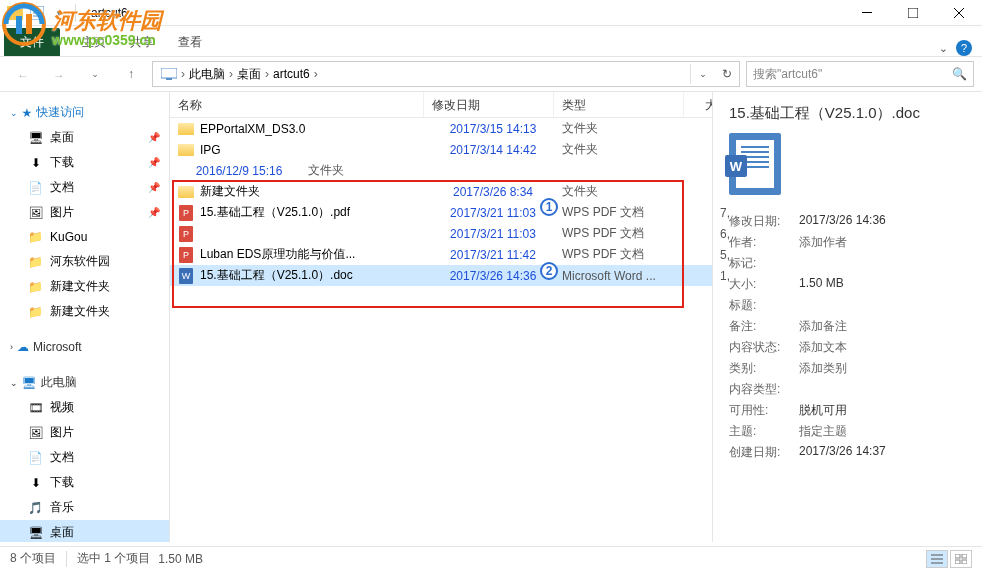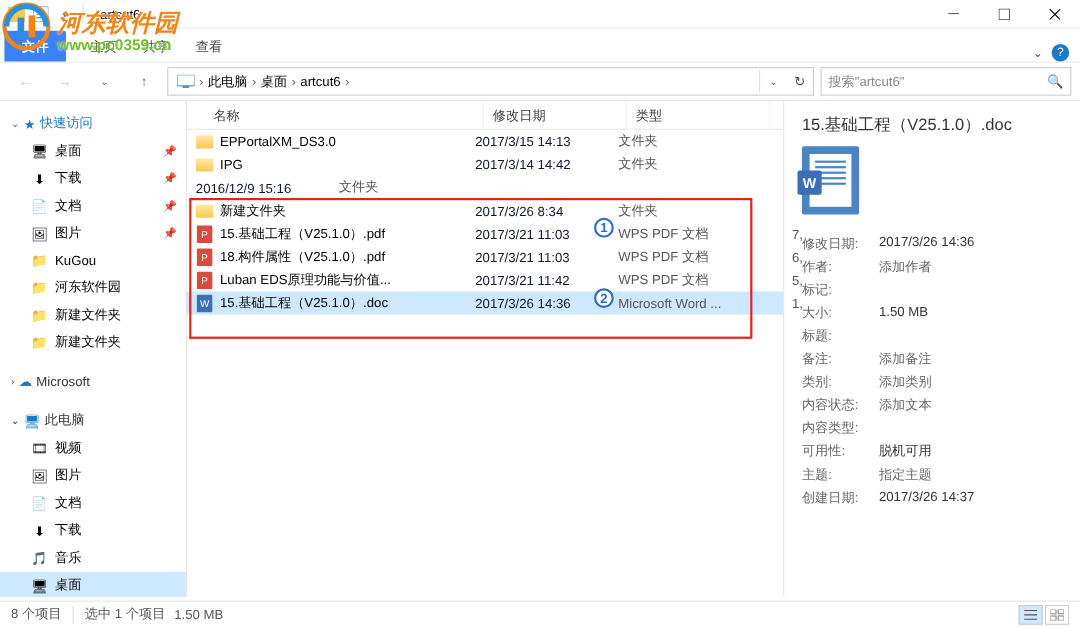--- a/index.html
+++ b/index.html
@@ -6,21 +6,21 @@
 body { width:982px; height:570px; background:#fff; font-size:12px; color:#000; overflow:hidden; position:relative; }
 
 .titlebar { height:26px; background:#fff; display:flex; align-items:center; border-bottom:1px solid #e5e5e5; }
 .titlebar .qat { display:flex; align-items:center; gap:4px; padding-left:6px; }
 .titlebar .qat-icon { width:18px; height:18px; display:flex; align-items:center; justify-content:center; }
 .titlebar .title-txt { padding-left:12px; font-size:12px; }
 .titlebar .winbtns { margin-left:auto; display:flex; }
 .winbtn { width:46px; height:26px; display:flex; align-items:center; justify-content:center; font-size:12px; }
 
 .ribbon { height:30px; background:#fff; display:flex; align-items:flex-end; position:relative; }
-.ribbon-tab { height:28px; padding:0 16px; display:flex; align-items:center; background:#3b82f6; color:#fff; font-size:12px; border-top-left-radius:2px; border-top-right-radius:2px; margin-left:4px;font-weight:bold;}
+.ribbon-tab { height:28px; padding:0 16px; display:flex; align-items:center; background:#14532d; color:#fff; font-size:12px; border-top-left-radius:2px; border-top-right-radius:2px; margin-left:4px;}
 .ribbon-area { height:24px; display:flex; gap:16px; padding-left:18px; font-size:12px; color:#444;}
 .ribbon-area span { padding:2px 4px;}
 .ribbon-help { margin-left:auto; display:flex; align-items:center; gap:8px; padding-right:10px;}
 
 .addrbar { height:36px; display:flex; align-items:center; padding:4px 8px; gap:6px; border-top:1px solid #e5e5e5; border-bottom:1px solid #e5e5e5; background:#fff;}
 .navarrow { width:30px; height:28px; display:flex; align-items:center; justify-content:center; color:#666; border-radius:0;}
 .navarrow.disabled { color:#bbb;}
 .breadcrumb { flex:1; height:26px; border:1px solid #ccc; display:flex; align-items:center; padding-left:4px; font-size:12px; background:#fff;}
 .breadcrumb .seg { padding:0 4px;}
 .breadcrumb .sep { color:#666;}
@@ -34,29 +34,29 @@
 .side-group-hdr { padding:4px 10px; font-size:12px; color:#1979ca; display:flex; align-items:center; gap:4px;}
 .side-item { padding:4px 4px 4px 28px; display:flex; align-items:center; gap:6px; font-size:12px; position:relative;}
 .side-item .pin { position:absolute; right:8px; color:#1979ca; font-size:10px;}
 .side-item.selected { background:#cde8ff;}
 .side-sep{ height:12px;}
 .side-icon{ width:16px; height:16px; display:inline-flex; align-items:center; justify-content:center;}
 
 .filelist { flex:1; display:flex; flex-direction:column; min-width:0;}
 .columns { display:flex; height:26px; border-bottom:1px solid #e8e8e8; font-size:12px; color:#3b3b3b; }
 .col { padding:5px 8px; border-right:1px solid #f0f0f0; }
-.col-name{ flex:0 0 254px;margin-left:16px;}
+.col-name{ flex:0 0 254px;}
 .col-date{ flex:0 0 130px;}
 .col-type{ flex:0 0 130px;}
 .col-size{ flex:0 0 54px; text-align:right;}
 
 .rows { position:relative; flex:1;}
 .row { display:flex; height:21px; align-items:center; font-size:12px;}
 .row .cell-name{ flex:0 0 254px; padding-left:8px; display:flex; align-items:center; gap:6px; white-space:nowrap; overflow:hidden; text-overflow:ellipsis;}
-.row .cell-date{ flex:0 0 130px; padding-left:8px; color:#0f172a;}
+.row .cell-date{ flex:0 0 130px; padding-left:8px; color:#1d4ed8;text-align:center;}
 .row .cell-type{ flex:0 0 130px; padding-left:8px; color:#555; white-space:nowrap; overflow:hidden; text-overflow:ellipsis;}
 .row .cell-size{ flex:0 0 54px; padding-right:8px; text-align:right; color:#555;}
 .row.selected{ background:#cde8ff;}
 .ficon{ width:16px; height:16px; display:inline-flex; align-items:center; justify-content:center;}
 .folder-ico{ background:linear-gradient(#ffe9a6,#f7c94f); border-radius:1px; width:16px; height:12px;}
 .pdf-ico{ background:#d94b3f; width:14px; height:16px; border-radius:1px;}
 .pdf-ico::after{content:"P"; color:#fff; font-size:9px; display:block; text-align:center; line-height:16px;}
 .doc-ico{ background:#3a6fb7; width:14px; height:16px; border-radius:1px;}
 .doc-ico::after{content:"W"; color:#fff; font-size:9px; display:block; text-align:center; line-height:16px;}
 
@@ -330,21 +330,20 @@
           </div>
     <div class="cell-date">2017/3/21 11:03</div>
     <div class="cell-type">WPS PDF 文档</div>
     <div class="cell-size">7,</div>
         </div>
         <div class="row">
     <div class="cell-name">
             <span class="ficon">
               <span class="pdf-ico"></span>
             </span>
-            <span>18.构件属性（V25.1.0）.pdf</span>
           </div>
     <div class="cell-date">2017/3/21 11:03</div>
     <div class="cell-type">WPS PDF 文档</div>
     <div class="cell-size">6,</div>
         </div>
         <div class="row">
     <div class="cell-name">
             <span class="ficon">
               <span class="pdf-ico"></span>
             </span>
@@ -397,26 +396,26 @@
           <div class="v val">1.50 MB</div>
         </div>
         <div class="meta-row">
           <div class="k">标题:</div>
         </div>
         <div class="meta-row">
           <div class="k">备注:</div>
           <div class="v ">添加备注</div>
         </div>
         <div class="meta-row">
+          <div class="k">内容状态:</div>
+          <div class="v ">添加文本</div>
+        </div>
+        <div class="meta-row">
           <div class="k">类别:</div>
           <div class="v ">添加类别</div>
-        </div>
-        <div class="meta-row">
-          <div class="k">内容状态:</div>
-          <div class="v ">添加文本</div>
         </div>
         <div class="meta-row">
           <div class="k">内容类型:</div>
         </div>
         <div class="meta-row">
           <div class="k">可用性:</div>
           <div class="v val">脱机可用</div>
         </div>
         <div class="meta-row">
           <div class="k">主题:</div>

